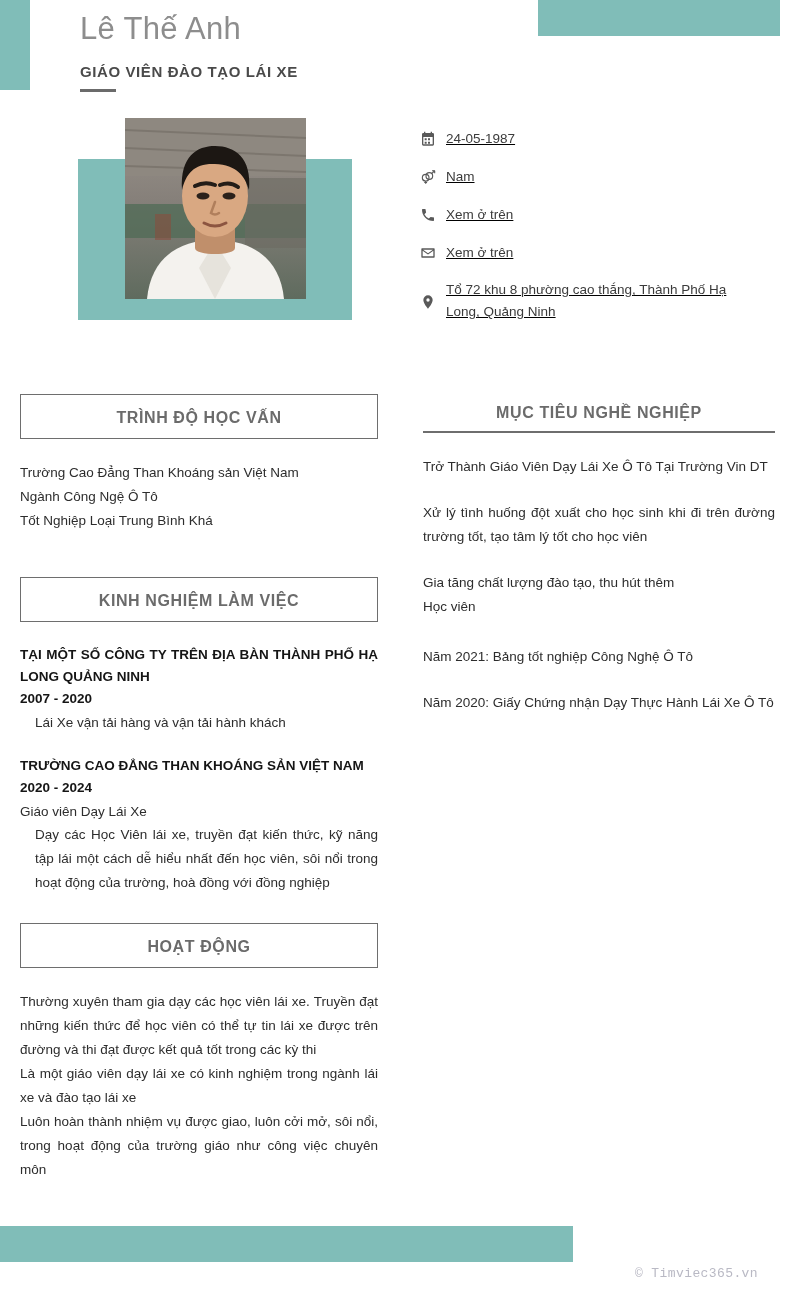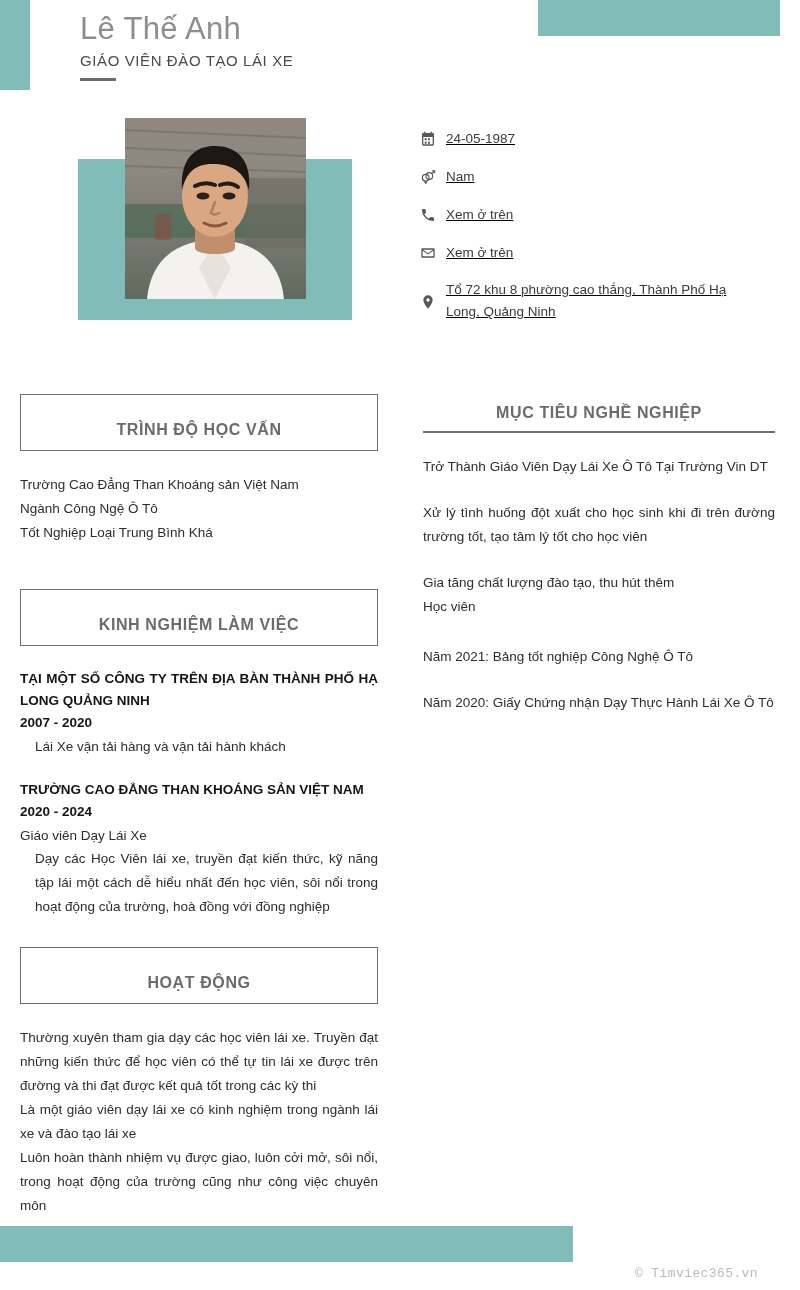--- a/index.html
+++ b/index.html
@@ -53,24 +53,24 @@
   }
   .full-name {
     font-size: 31px;
     font-weight: 400;
     color: #8d8d8d;
     letter-spacing: 0.3px;
     line-height: 1.35;
   }
   .job-title {
     font-size: 15px;
-    font-weight: 400;
+    font-weight: 700;
     color: #4a4a4a;
     letter-spacing: 0.6px;
-    margin-top: 2px;
+    margin-top: 13px;
   }
   .title-rule {
     width: 36px;
     height: 3px;
     background: #6b6b6b;
     margin-top: 9px;
   }
 
   
   .photo-frame {
@@ -117,21 +117,21 @@
   .col-right {
     position: absolute;
     left: 423px; top: 404px;
     width: 352px;
   }
 
   
   .sec-box {
     border: 1px solid #6e6e6e;
     text-align: center;
-    padding: 26px 6px 11px;
+    padding: 14px 6px 11px;
     margin-bottom: 22px;
   }
   .sec-box-title {
     font-size: 16px;
     font-weight: 700;
     color: #6b6b6b;
     letter-spacing: 0.6px;
   }
 
   
@@ -345,21 +345,21 @@
       <div class="entry-desc">Dạy các Học Viên lái xe, truyền đạt kiến thức, kỹ năng tập lái một cách dễ hiểu nhất đến học viên, sôi nổi trong hoạt động của trường, hoà đồng với đồng nghiệp</div>
     </div>
 
     <div style="height:28px"></div>
 
     <div class="sec-box">
       <div class="sec-box-title">HOẠT ĐỘNG</div>
     </div>
     <div class="body-just">Thường xuyên tham gia dạy các học viên lái xe. Truyền đạt những kiến thức để học viên có thể tự tin lái xe được trên đường và thi đạt được kết quả tốt trong các kỳ thi</div>
     <div class="body-just">Là một giáo viên dạy lái xe có kinh nghiệm trong ngành lái xe và đào tạo lái xe</div>
-    <div class="body-just">Luôn hoàn thành nhiệm vụ được giao, luôn cởi mở, sôi nổi, trong hoạt động của trường cũng như công việc chuyên môn</div>
+    <div class="body-just">Luôn hoàn thành nhiệm vụ được giao, luôn cởi mở, sôi nổi, trong hoạt động của trường giáo như công việc chuyên môn</div>
 
   </div>
 
   <div class="col-right">
 
     <div class="sec-line">
       <div class="sec-line-title">MỤC TIÊU NGHỀ NGHIỆP</div>
     </div>
     <div class="body-just para-gap">Trở Thành Giáo Viên Dạy Lái Xe Ô Tô Tại Trường Vin DT</div>
     <div class="body-just para-gap">Xử lý tình huống đột xuất cho học sinh khi đi trên đường trường tốt, tạo tâm lý tốt cho học viên</div>

